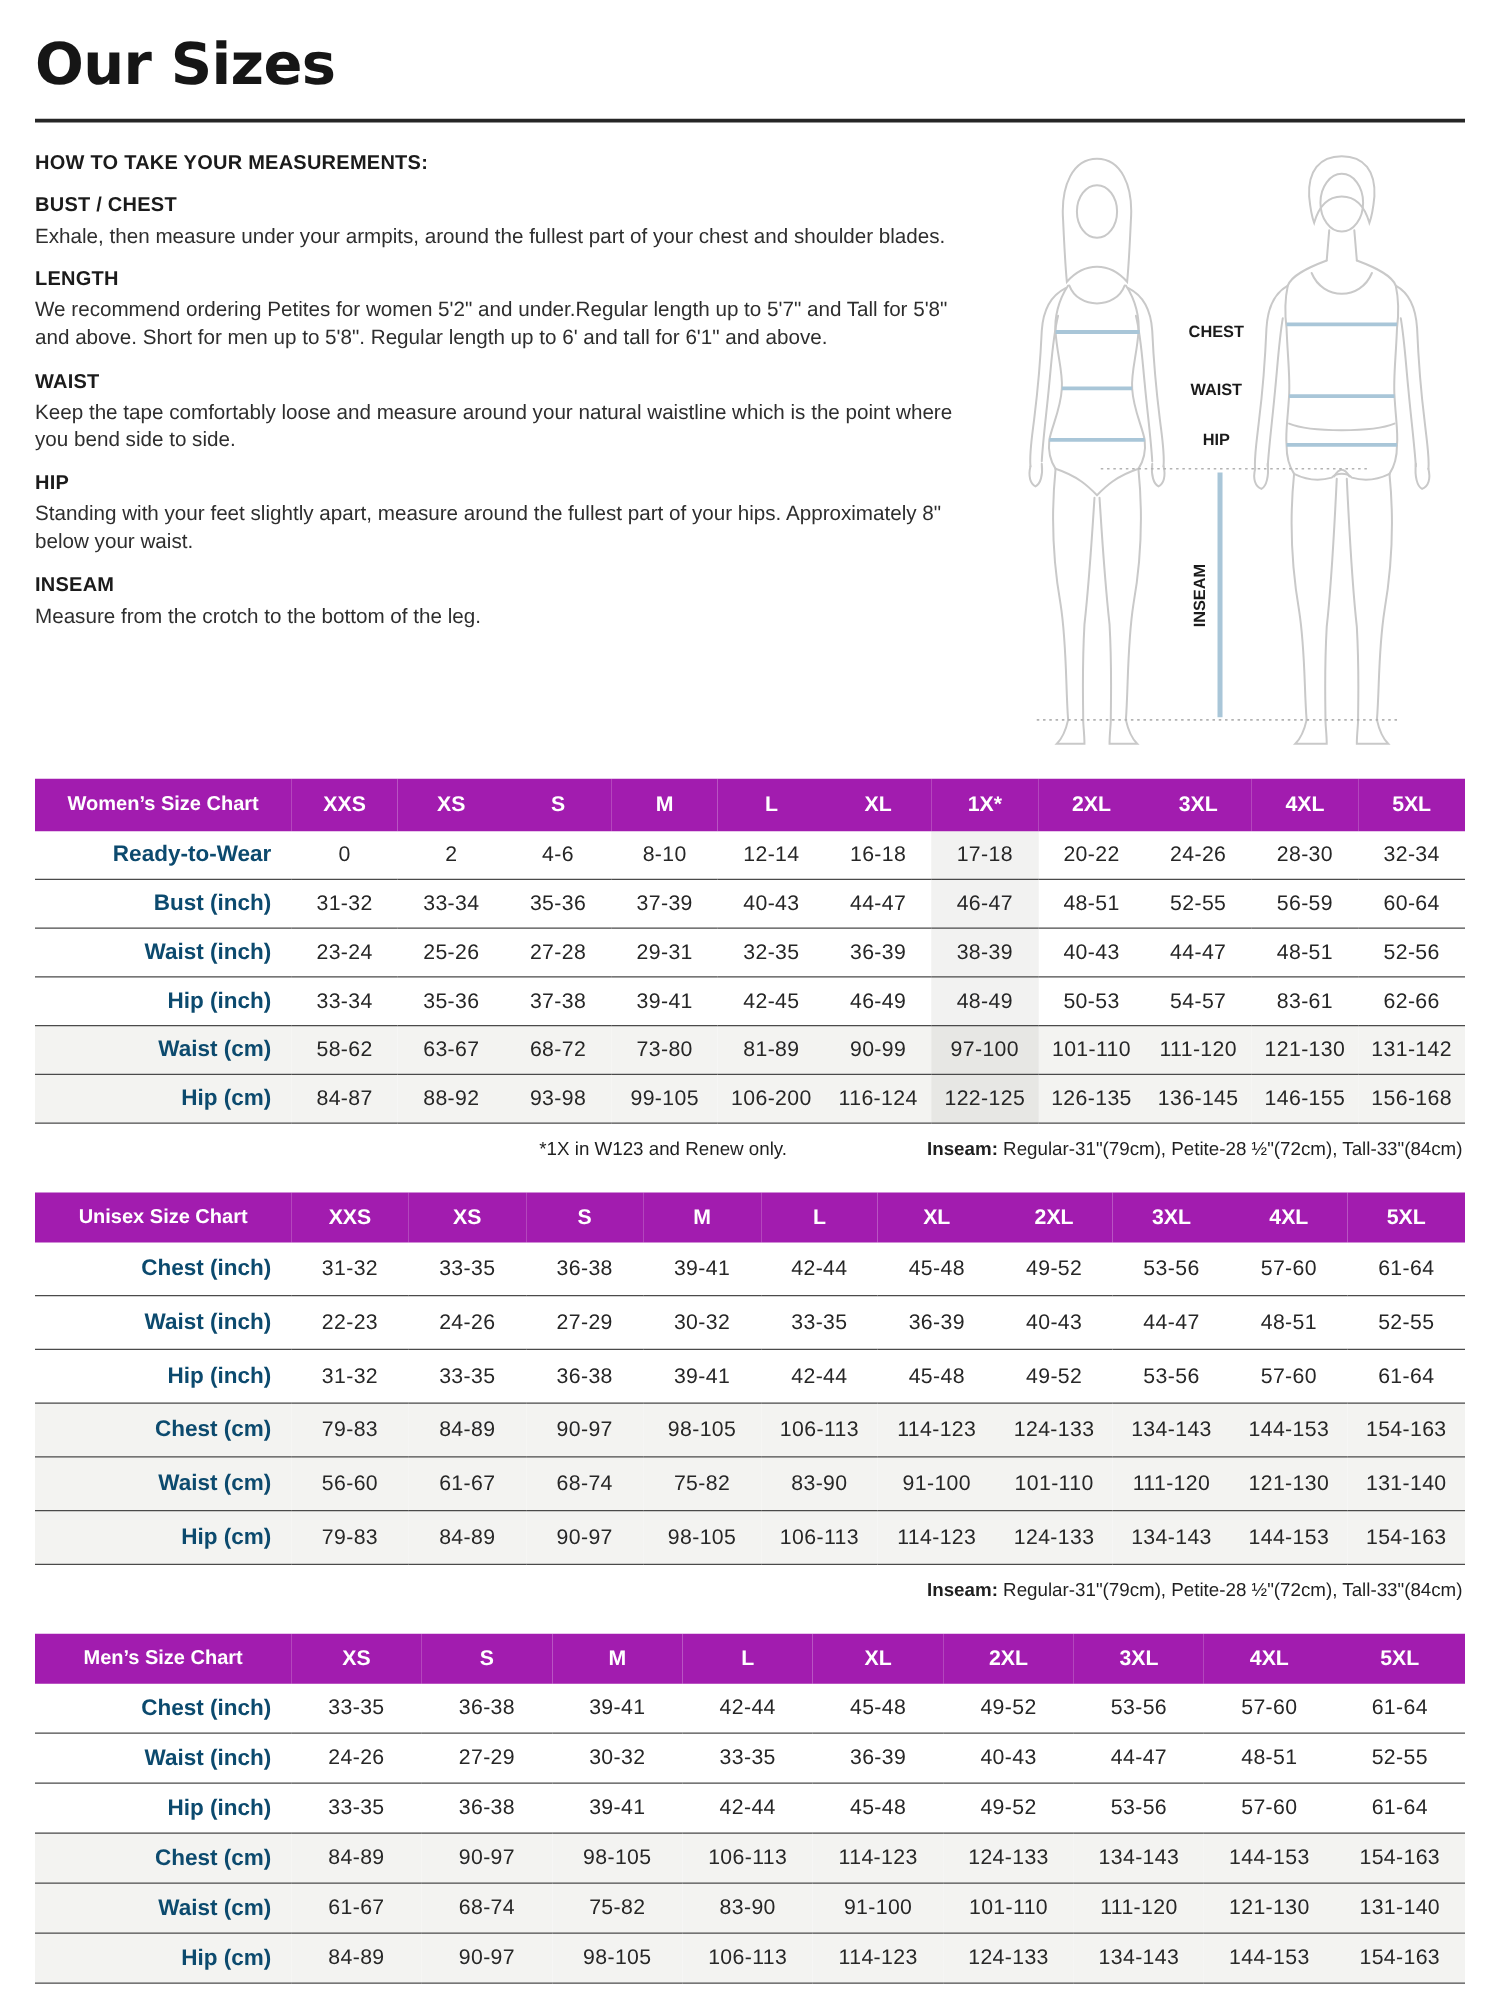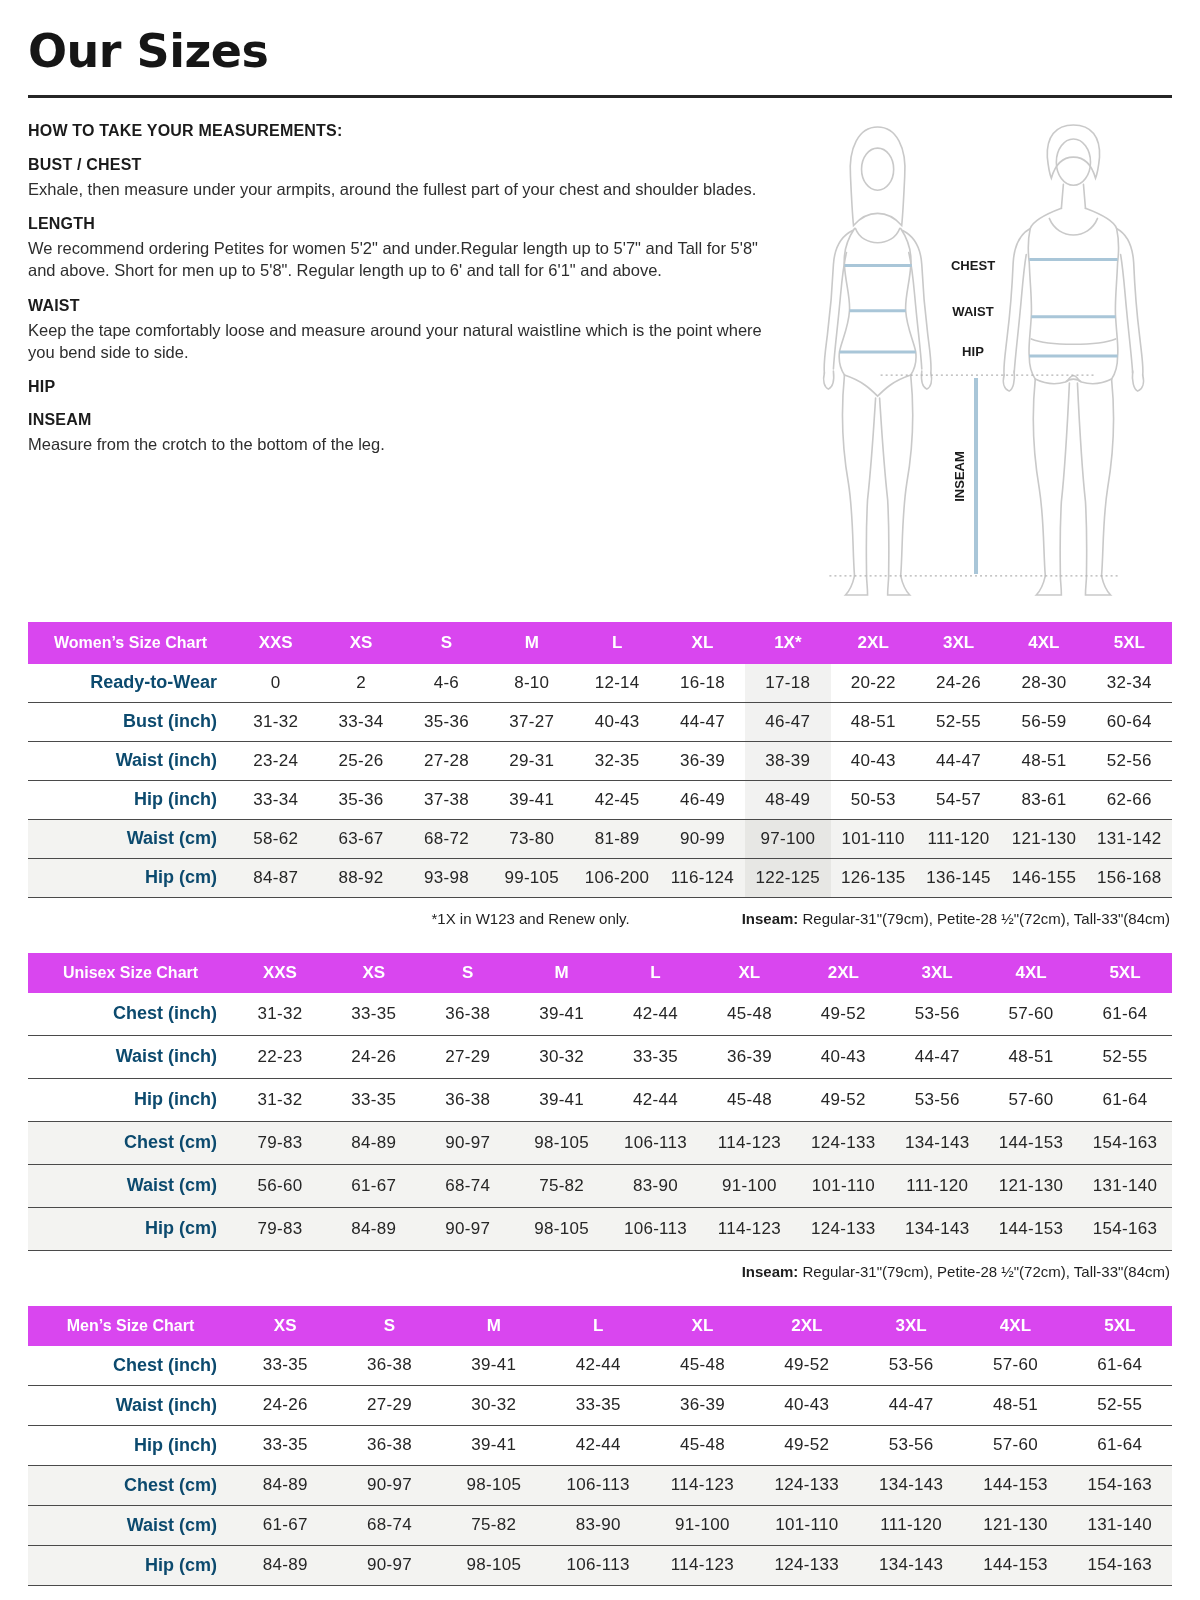--- a/index.html
+++ b/index.html
@@ -17,21 +17,21 @@
   .instructions{width:755px;}
   .instructions h2{font-size:16px;font-weight:bold;color:#1b1b1b;margin:0 0 16px 0;letter-spacing:.2px;}
   .instr-section{margin:0 0 15px 0;}
   .instr-section h3{font-size:16px;font-weight:bold;color:#1b1b1b;margin:0 0 5px 0;letter-spacing:.2px;}
   .instr-section p{font-size:16.5px;line-height:1.32;margin:0;color:#2e2e2e;}
 
   .diagram{margin-left:auto;width:398px;}
 
   .tables{margin-top:18px;}
   table.chart{width:100%;border-collapse:collapse;table-layout:fixed;}
-  table.chart thead th{background:#d946ef;color:#fff;font-weight:bold;font-size:17px;text-align:center;}
+  table.chart thead th{background:#a21caf;color:#fff;font-weight:bold;font-size:17px;text-align:center;}
   table.chart thead th.chart-name{font-size:16px;}
   table.chart tbody th{text-align:right;padding-right:16px;font-weight:bold;font-size:18px;color:#0c4a6e;white-space:nowrap;}
   table.chart td{text-align:center;font-size:17px;color:#262626;letter-spacing:.3px;}
   table.chart tbody tr{border-bottom:1.5px solid #4a4a4a;}
   table.chart tbody tr.cm{background:#f3f3f1;}
   table.chart td.hl{background:rgba(95,95,80,0.08);}
   .table-0 thead th{height:40px;} .table-0 tbody th,.table-0 tbody td{height:36px;}
   .table-1 thead th{height:38px;} .table-1 tbody th,.table-1 tbody td{height:40px;}
   .table-2 thead th{height:38px;} .table-2 tbody th,.table-2 tbody td{height:37px;}
 
@@ -61,20 +61,21 @@
       <div class="instr-section" data-name="instruction-length">
         <h3 data-name="instruction-title">LENGTH</h3>
         <p data-name="instruction-body">We recommend ordering Petites for women 5'2" and under.Regular length up to 5'7" and Tall for 5'8" and above. Short for men up to 5'8". Regular length up to 6' and tall for 6'1" and above.</p>
       </div>
       <div class="instr-section" data-name="instruction-waist">
         <h3 data-name="instruction-title">WAIST</h3>
         <p data-name="instruction-body">Keep the tape comfortably loose and measure around your natural waistline which is the point where you bend side to side.</p>
       </div>
       <div class="instr-section" data-name="instruction-hip">
         <h3 data-name="instruction-title">HIP</h3>
+        <p data-name="instruction-body">Standing with your feet slightly apart, measure around the fullest part of your hips. Approximately 8" below your waist.</p>
       </div>
       <div class="instr-section" data-name="instruction-inseam">
         <h3 data-name="instruction-title">INSEAM</h3>
         <p data-name="instruction-body">Measure from the crotch to the bottom of the leg.</p>
       </div>
     </div>
 
     <div class="diagram" data-name="body-measurement-diagram">
       <svg width="398" height="478" viewBox="0 0 380 476" data-name="figures-illustration">
         <g stroke="#c9c9c9" stroke-width="1.6" fill="none" stroke-linecap="round" data-name="woman-figure-outline">
@@ -205,21 +206,21 @@
               <td data-name="table-cell">20-22</td>
               <td data-name="table-cell">24-26</td>
               <td data-name="table-cell">28-30</td>
               <td data-name="table-cell">32-34</td>
             </tr>
             <tr data-name="table-row">
               <th data-name="row-label">Bust (inch)</th>
               <td data-name="table-cell">31-32</td>
               <td data-name="table-cell">33-34</td>
               <td data-name="table-cell">35-36</td>
-              <td data-name="table-cell">37-27</td>
+              <td data-name="table-cell">37-39</td>
               <td data-name="table-cell">40-43</td>
               <td data-name="table-cell">44-47</td>
               <td class="hl" data-name="table-cell">46-47</td>
               <td data-name="table-cell">48-51</td>
               <td data-name="table-cell">52-55</td>
               <td data-name="table-cell">56-59</td>
               <td data-name="table-cell">60-64</td>
             </tr>
             <tr data-name="table-row">
               <th data-name="row-label">Waist (inch)</th>

